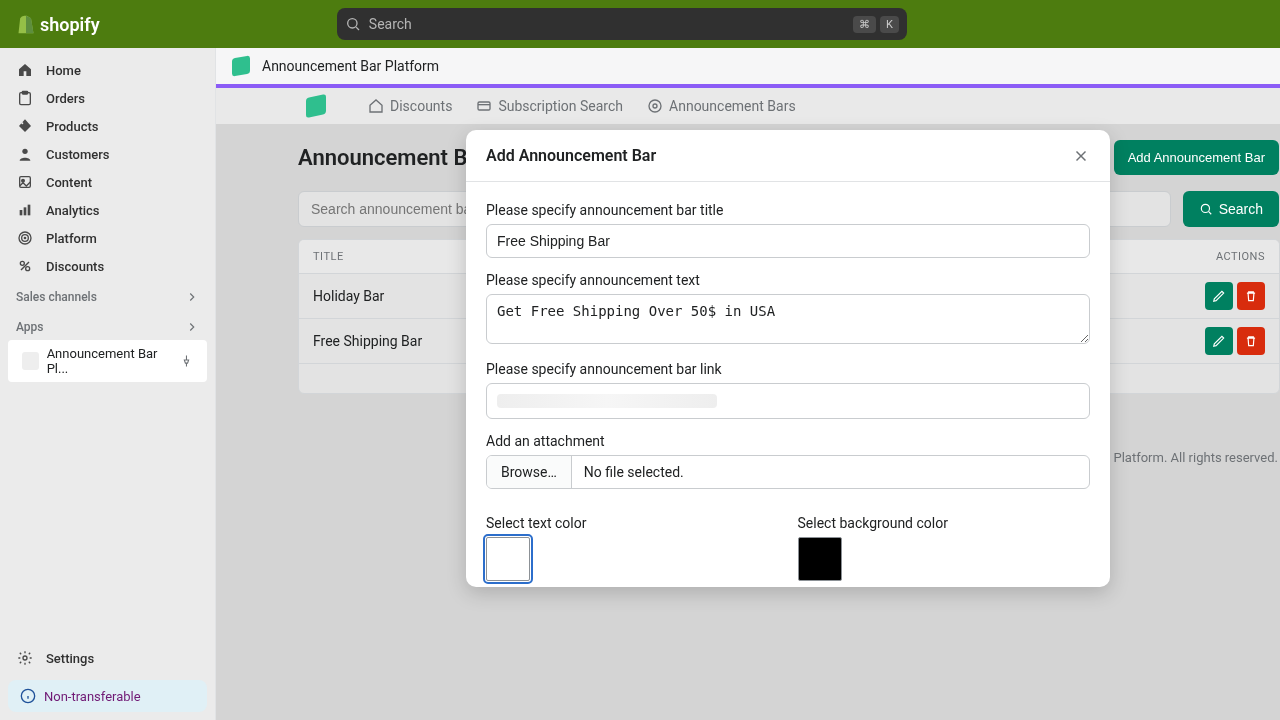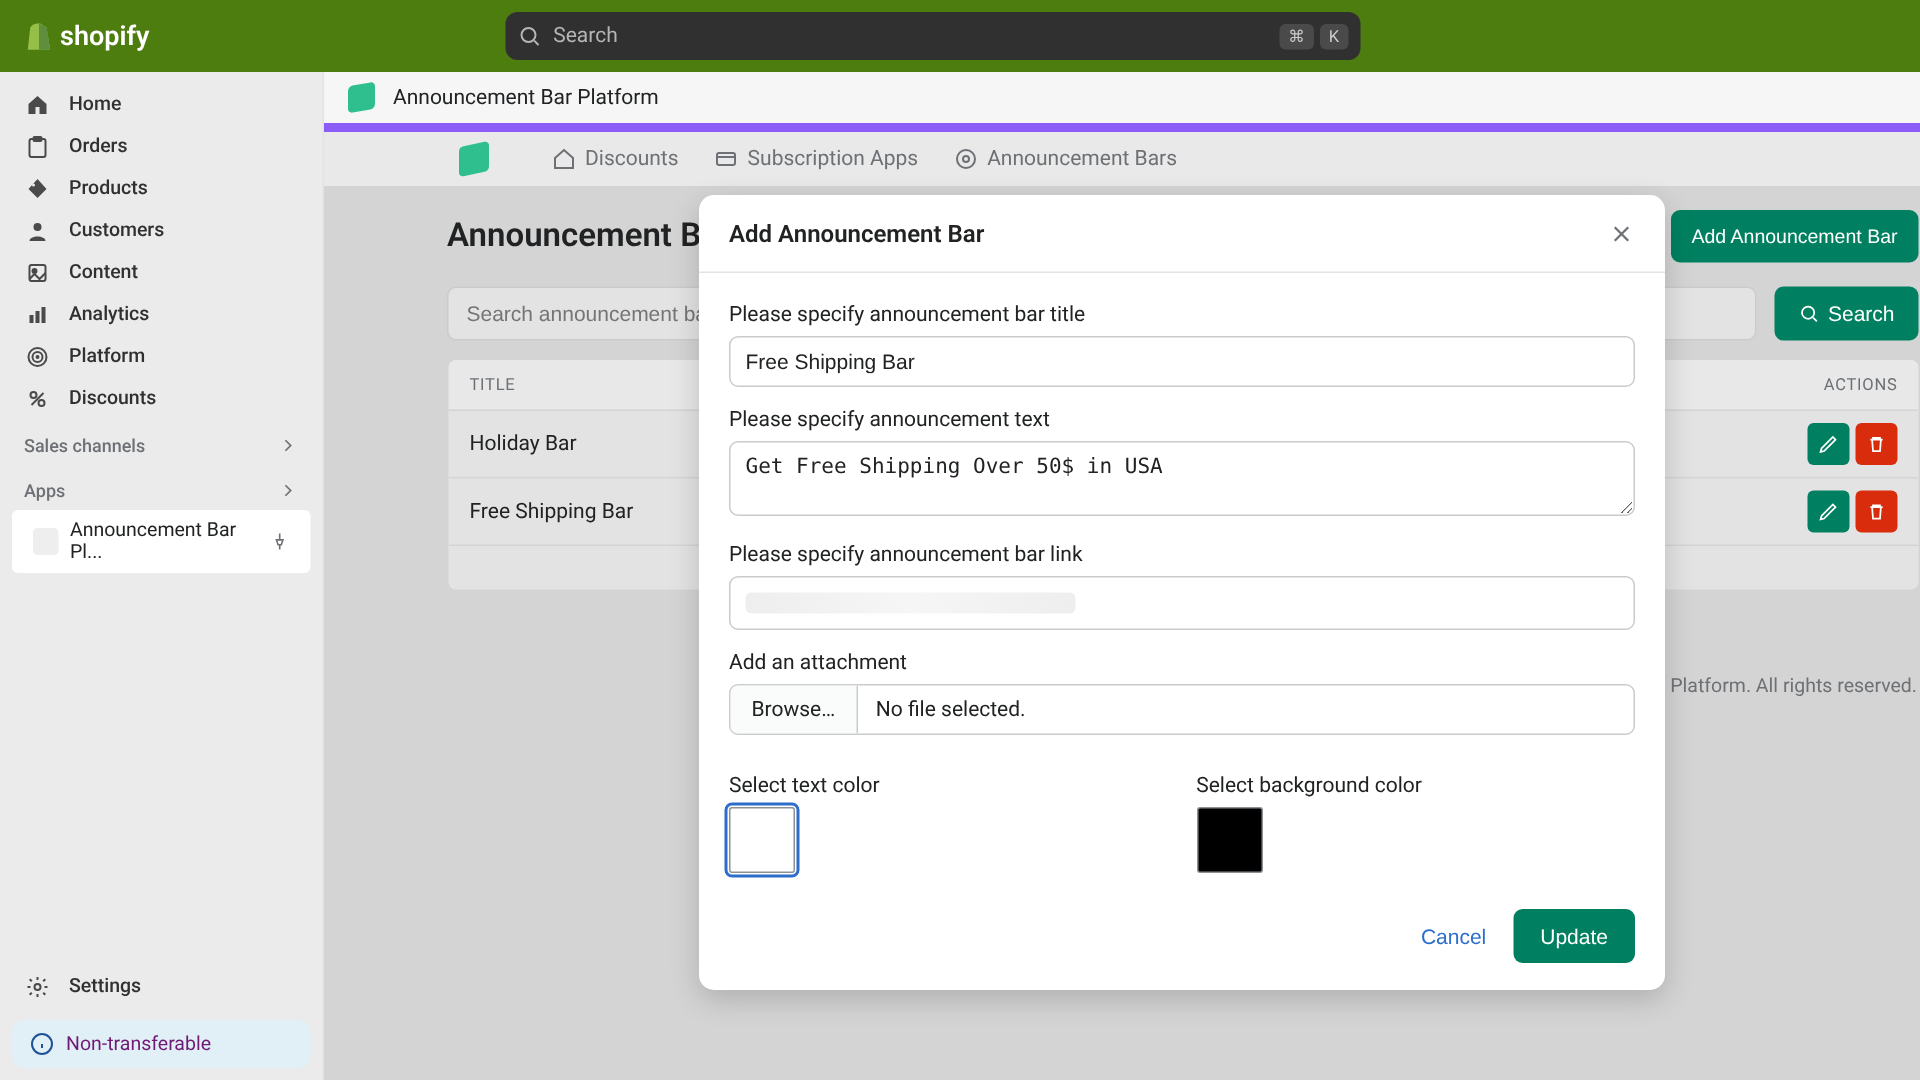--- a/index.html
+++ b/index.html
@@ -11,32 +11,32 @@
 .logo-icon { width: 20px; height: 22px; }
 .searchbar { margin-left: auto; margin-right: auto; width: 570px; height: 32px; background: #303030; border-radius: 8px; display: flex; align-items: center; padding: 0 8px; color: #b5b5b5; position: relative; }
 .searchbar .search-icon { margin-right: 8px; }
 .searchbar .hint { flex: 1; }
 .kbd-group { display: flex; gap: 4px; }
 .kbd { background: #4a4a4a; color: #ccc; border-radius: 4px; padding: 2px 6px; font-size: 11px; }
 
 
 .layout { display: flex; height: calc(720px - 48px); }
 .sidebar { width: 216px; background: #ebebeb; border-right: 1px solid #e1e3e5; display: flex; flex-direction: column; padding-top: 8px; }
-.nav-item { display: flex; align-items: flex-start; gap: 12px; padding: 6px 16px; color: #303030; cursor: pointer; font-size: 13px; font-weight: 500; }
+.nav-item { display: flex; align-items: center; gap: 12px; padding: 6px 16px; color: #303030; cursor: pointer; font-size: 13px; font-weight: 500; }
 .nav-item .icon-slot { width: 18px; display: flex; justify-content: center; }
 .section-header { display: flex; align-items: center; justify-content: space-between; padding: 10px 16px 6px; font-size: 12px; color: #6d7175; font-weight: 500; }
 .app-item { display: flex; align-items: center; gap: 8px; padding: 6px 14px; background: #fff; border-radius: 4px; margin: 0 8px; font-size: 13px; }
 .app-item .appicon { width: 18px; height: 18px; background: #eee; border-radius: 3px; }
 .pin-icon { margin-left: auto; color: #6d7175; }
 .sidebar-bottom { margin-top: auto; }
 .nontransferable { margin: 8px; padding: 8px 12px; background: #e0f0f6; color: #701a75; border-radius: 8px; display: flex; align-items: center; gap: 8px; font-size: 13px; }
 
 
 .main { flex: 1; background: #f1f1f1; display: flex; flex-direction: column; }
-.app-header { height: 40px; display: flex; align-items: center; gap: 12px; padding: 0 16px; background: #f6f6f7; border-bottom: 6px solid #8b5cf6; }
+.app-header { height: 40px; display: flex; align-items: center; gap: 12px; padding: 0 16px; background: #f6f6f7; border-bottom: 4px solid #8b5cf6; }
 .app-header .apphdr-icon { width: 18px; height: 18px; background: #2fbf8e; border-radius: 3px; transform: skewY(-10deg); }
 .content { flex: 1; background: #d4d4d4; padding: 0; position: relative; }
 .inner-frame { background: #d4d4d4; height: 100%; }
 .inner-nav { display: flex; align-items: center; gap: 24px; padding: 8px 24px 8px 90px; color: #5c5f62; background: #e9e9e9; }
 .inner-nav .inner-logo { width: 20px; height: 20px; background: #2fbf8e; border-radius: 3px; transform: skewY(-12deg); margin-right: 18px; }
 .inner-nav-item { display: flex; align-items: center; gap: 6px; font-size: 14px; cursor: pointer; color: #6d7175; }
 
 .page-head { display: flex; align-items: center; justify-content: space-between; padding: 16px 0 16px 82px; }
 .page-title { font-size: 22px; font-weight: 600; }
 .btn-primary { background: #008060; color: #fff; border: none; border-radius: 6px; padding: 10px 14px; font-size: 13px; font-weight: 500; cursor: pointer; margin-right: 1px; }
@@ -239,21 +239,21 @@
             <svg width="16" height="16" viewBox="0 0 24 24" fill="none" stroke="#6d7175" stroke-width="2">
                 <path d="M3 11 L12 3 L21 11 V21 H3 Z"></path>
               </svg>
             <span>Discounts</span>
           </div>
           <div class="inner-nav-item">
             <svg width="16" height="16" viewBox="0 0 24 24" fill="none" stroke="#6d7175" stroke-width="2">
                 <rect x="3" y="6" width="18" height="12" rx="2"></rect>
                 <line x1="3" y1="10" x2="21" y2="10"></line>
               </svg>
-            <span>Subscription Apps</span>
+            <span>Subscription Search</span>
           </div>
           <div class="inner-nav-item">
             <svg width="16" height="16" viewBox="0 0 24 24" fill="none" stroke="#6d7175" stroke-width="2">
                 <circle cx="12" cy="12" r="3"></circle>
                 <circle cx="12" cy="12" r="9"></circle>
               </svg>
             <span>Announcement Bars</span>
           </div>
         </div>
 
@@ -350,18 +350,14 @@
         <div class="color-field">
           <div class="field-label">Select text color</div>
           <div class="color-swatch selected" style="background:#ffffff"></div>
         </div>
         <div class="color-field" style="margin-left:3%">
           <div class="field-label">Select background color</div>
           <div class="color-swatch" style="background:#000000"></div>
         </div>
       </div>
     </div>
-    <div class="modal-footer">
-      <button class="btn-link">Cancel</button>
-      <button class="btn-update">Update</button>
-    </div>
   </div>
 </div>
 
 </body></html>

